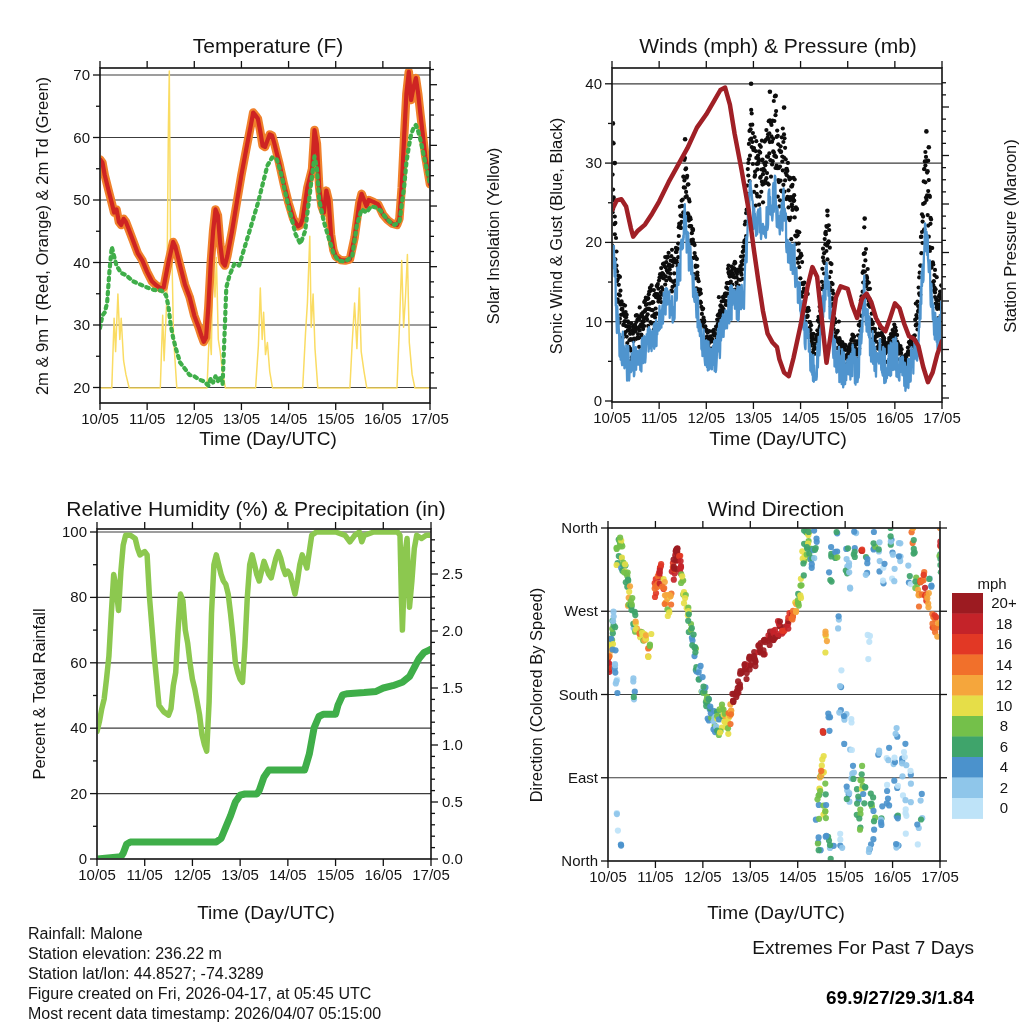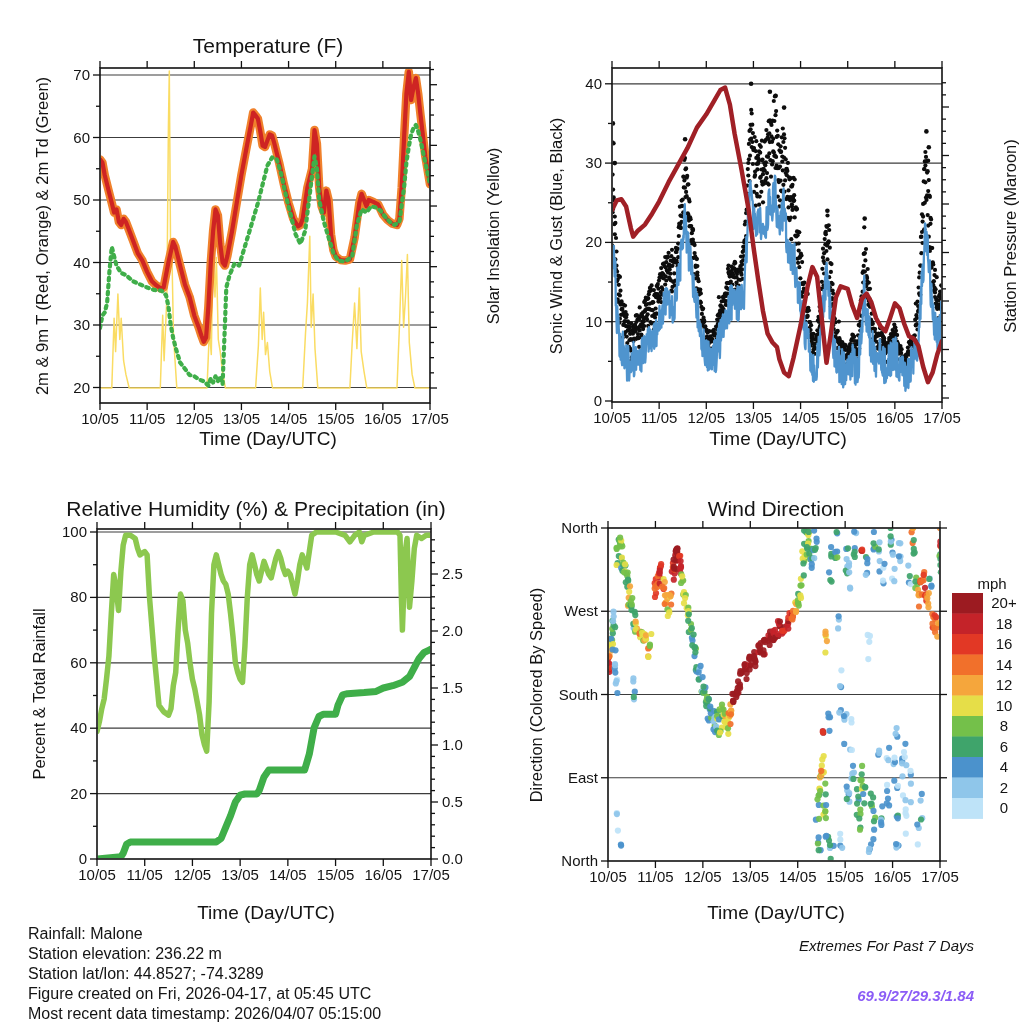--- a/index.html
+++ b/index.html
@@ -5,21 +5,21 @@
   html,body{margin:0;padding:0;background:#ffffff;}
   #stage{position:relative;width:1024px;height:1024px;background:#ffffff;overflow:hidden;
          font-family:"Liberation Sans","DejaVu Sans",sans-serif;color:#111;}
   #plot{position:absolute;left:0;top:0;}
   .t{position:absolute;white-space:nowrap;color:#141414;}
   .title{font-size:21px;transform:translateX(-50%);}
   .xlab{font-size:19px;transform:translateX(-50%);}
   .ylab{font-size:16.5px;transform:translate(-50%,-50%) rotate(-90deg);}
   .cbt{font-size:15px;transform:translate(-50%,-50%);}
   .foot{font-size:16px;}
-  .ext{font-size:15px;text-align:right;font-style:italic;}
+  .ext{font-size:19px;text-align:right;}
   .ext-values{font-weight:bold;}
 </style>
 </head>
 <body>
 
 <div id="stage">
   <svg id="plot" width="1024" height="1024" viewBox="0 0 1024 1024">
       <defs>
         <clipPath id="clip0">
           <rect x="100.8" y="68.8" width="328.4" height="333.4"></rect>
@@ -2318,20 +2318,21 @@
         <rect x="952" y="757.0" width="31" height="20.9" fill="#4B92CC"></rect>
         <text x="1004" y="772.25" text-anchor="middle" font-size="15" fill="#141414" font-family="&quot;Liberation Sans&quot;,&quot;DejaVu Sans&quot;,sans-serif">4</text>
         <rect x="952" y="777.5" width="31" height="20.9" fill="#8FC6EA"></rect>
         <text x="1004" y="792.75" text-anchor="middle" font-size="15" fill="#141414" font-family="&quot;Liberation Sans&quot;,&quot;DejaVu Sans&quot;,sans-serif">2</text>
         <rect x="952" y="798.0" width="31" height="20.9" fill="#BEE3F8"></rect>
         <text x="1004" y="813.25" text-anchor="middle" font-size="15" fill="#141414" font-family="&quot;Liberation Sans&quot;,&quot;DejaVu Sans&quot;,sans-serif">0</text>
       </g>
     </svg>
 
   <div class="t title" style="left:268px;top:34px;">Temperature (F)</div>
+  <div class="t title" style="left:778px;top:34px;">Winds (mph) &amp; Pressure (mb)</div>
   <div class="t title" style="left:256px;top:497px;">Relative Humidity (%) &amp; Precipitation (in)</div>
   <div class="t title" style="left:776px;top:497px;">Wind Direction</div>
 
   <div class="t ylab" style="left:42px;top:236px;">2m &amp; 9m T (Red, Orange) &amp; 2m Td (Green)</div>
   <div class="t ylab" style="left:493px;top:236px;">Solar Insolation (Yellow)</div>
   <div class="t ylab" style="left:556px;top:236px;">Sonic Wind &amp; Gust (Blue, Black)</div>
   <div class="t ylab" style="left:1010px;top:236px;">Station Pressure (Maroon)</div>
   <div class="t ylab" style="left:39px;top:694px;">Percent &amp; Total Rainfall</div>
   <div class="t ylab" style="left:536px;top:695px;">Direction (Colored By Speed)</div>
 
@@ -2342,14 +2343,14 @@
 
   <div class="t cbt" style="left:992px;top:583px;">mph</div>
 
   <div class="t foot" style="left:28px;top:925px;">Rainfall: Malone</div>
   <div class="t foot" style="left:28px;top:945px;">Station elevation: 236.22 m</div>
   <div class="t foot" style="left:28px;top:965px;">Station lat/lon: 44.8527; -74.3289</div>
   <div class="t foot" style="left:28px;top:985px;">Figure created on Fri, 2026-04-17, at 05:45 UTC</div>
   <div class="t foot" style="left:28px;top:1005px;">Most recent data timestamp: 2026/04/07 05:15:00</div>
 
   <div class="t ext" style="right:50px;top:937px;">Extremes For Past 7 Days</div>
-  <div class="t ext ext-values" style="right: 50px; top: 987px; color: #8b5cf6;">69.9/27/29.3/1.84</div>
+  <div class="t ext ext-values" style="right: 50px; top: 987px; color: #000000;">69.9/27/29.3/1.84</div>
 </div>
 
 </body></html>

